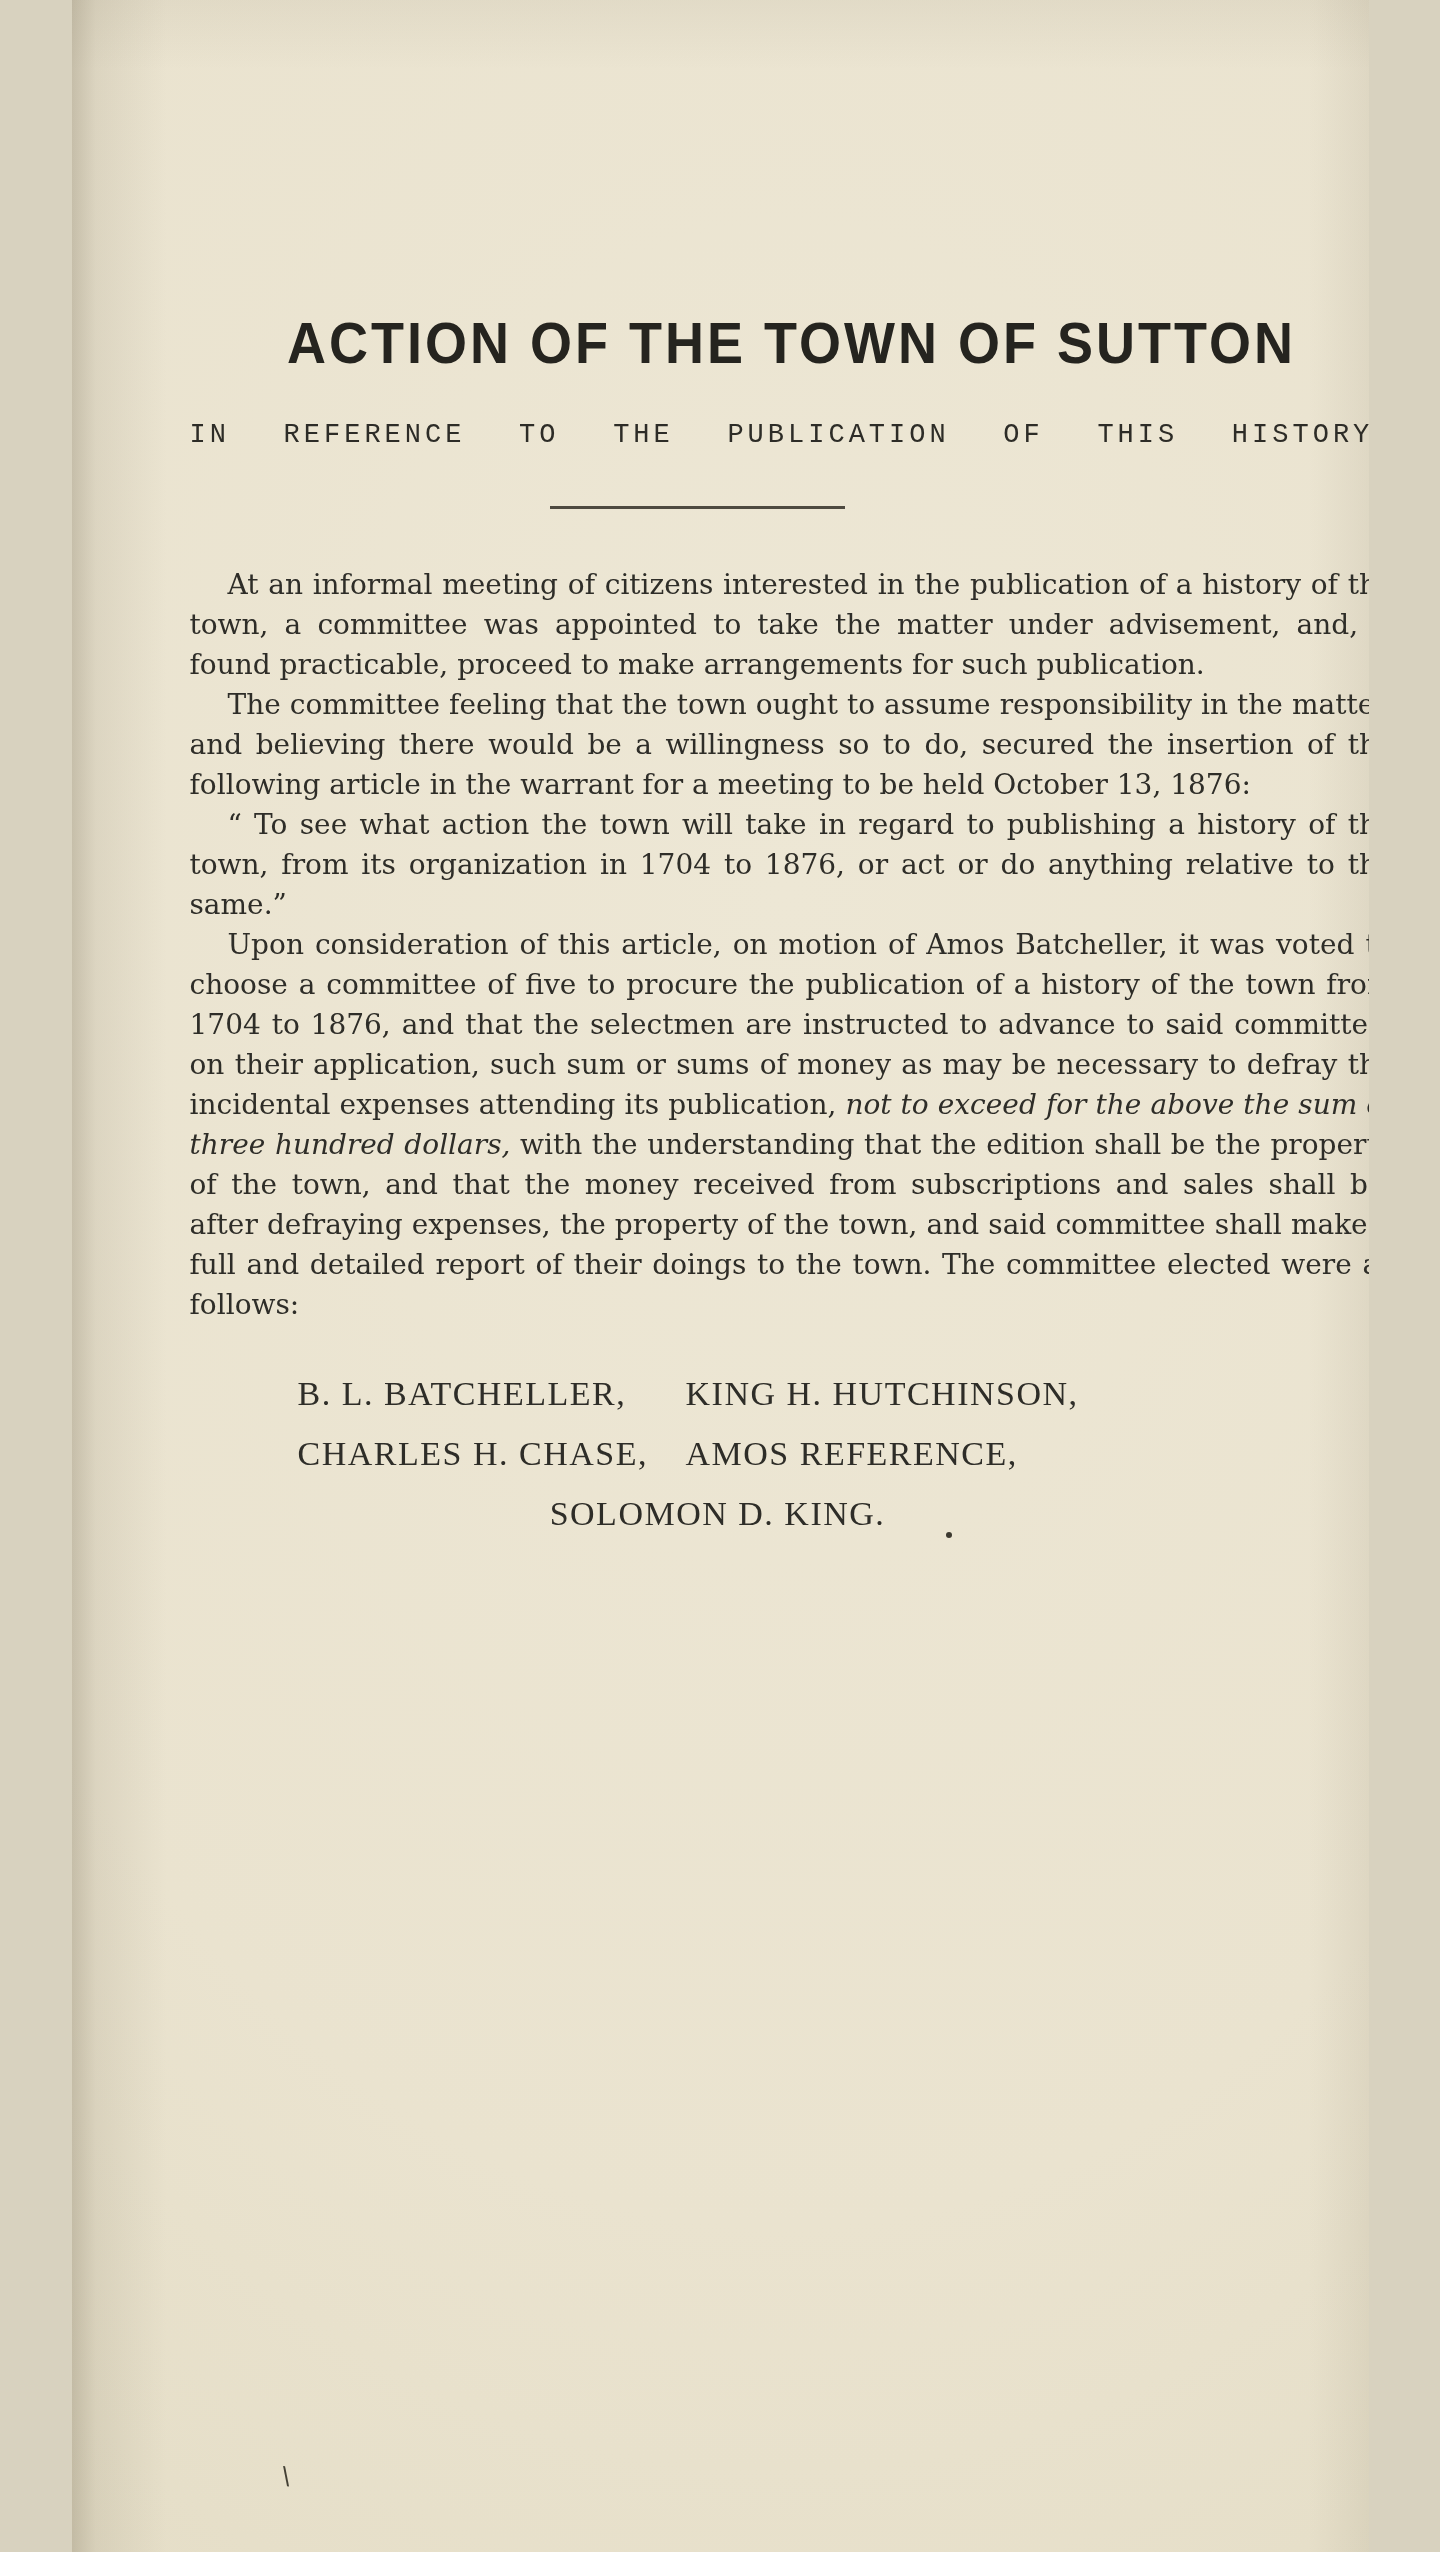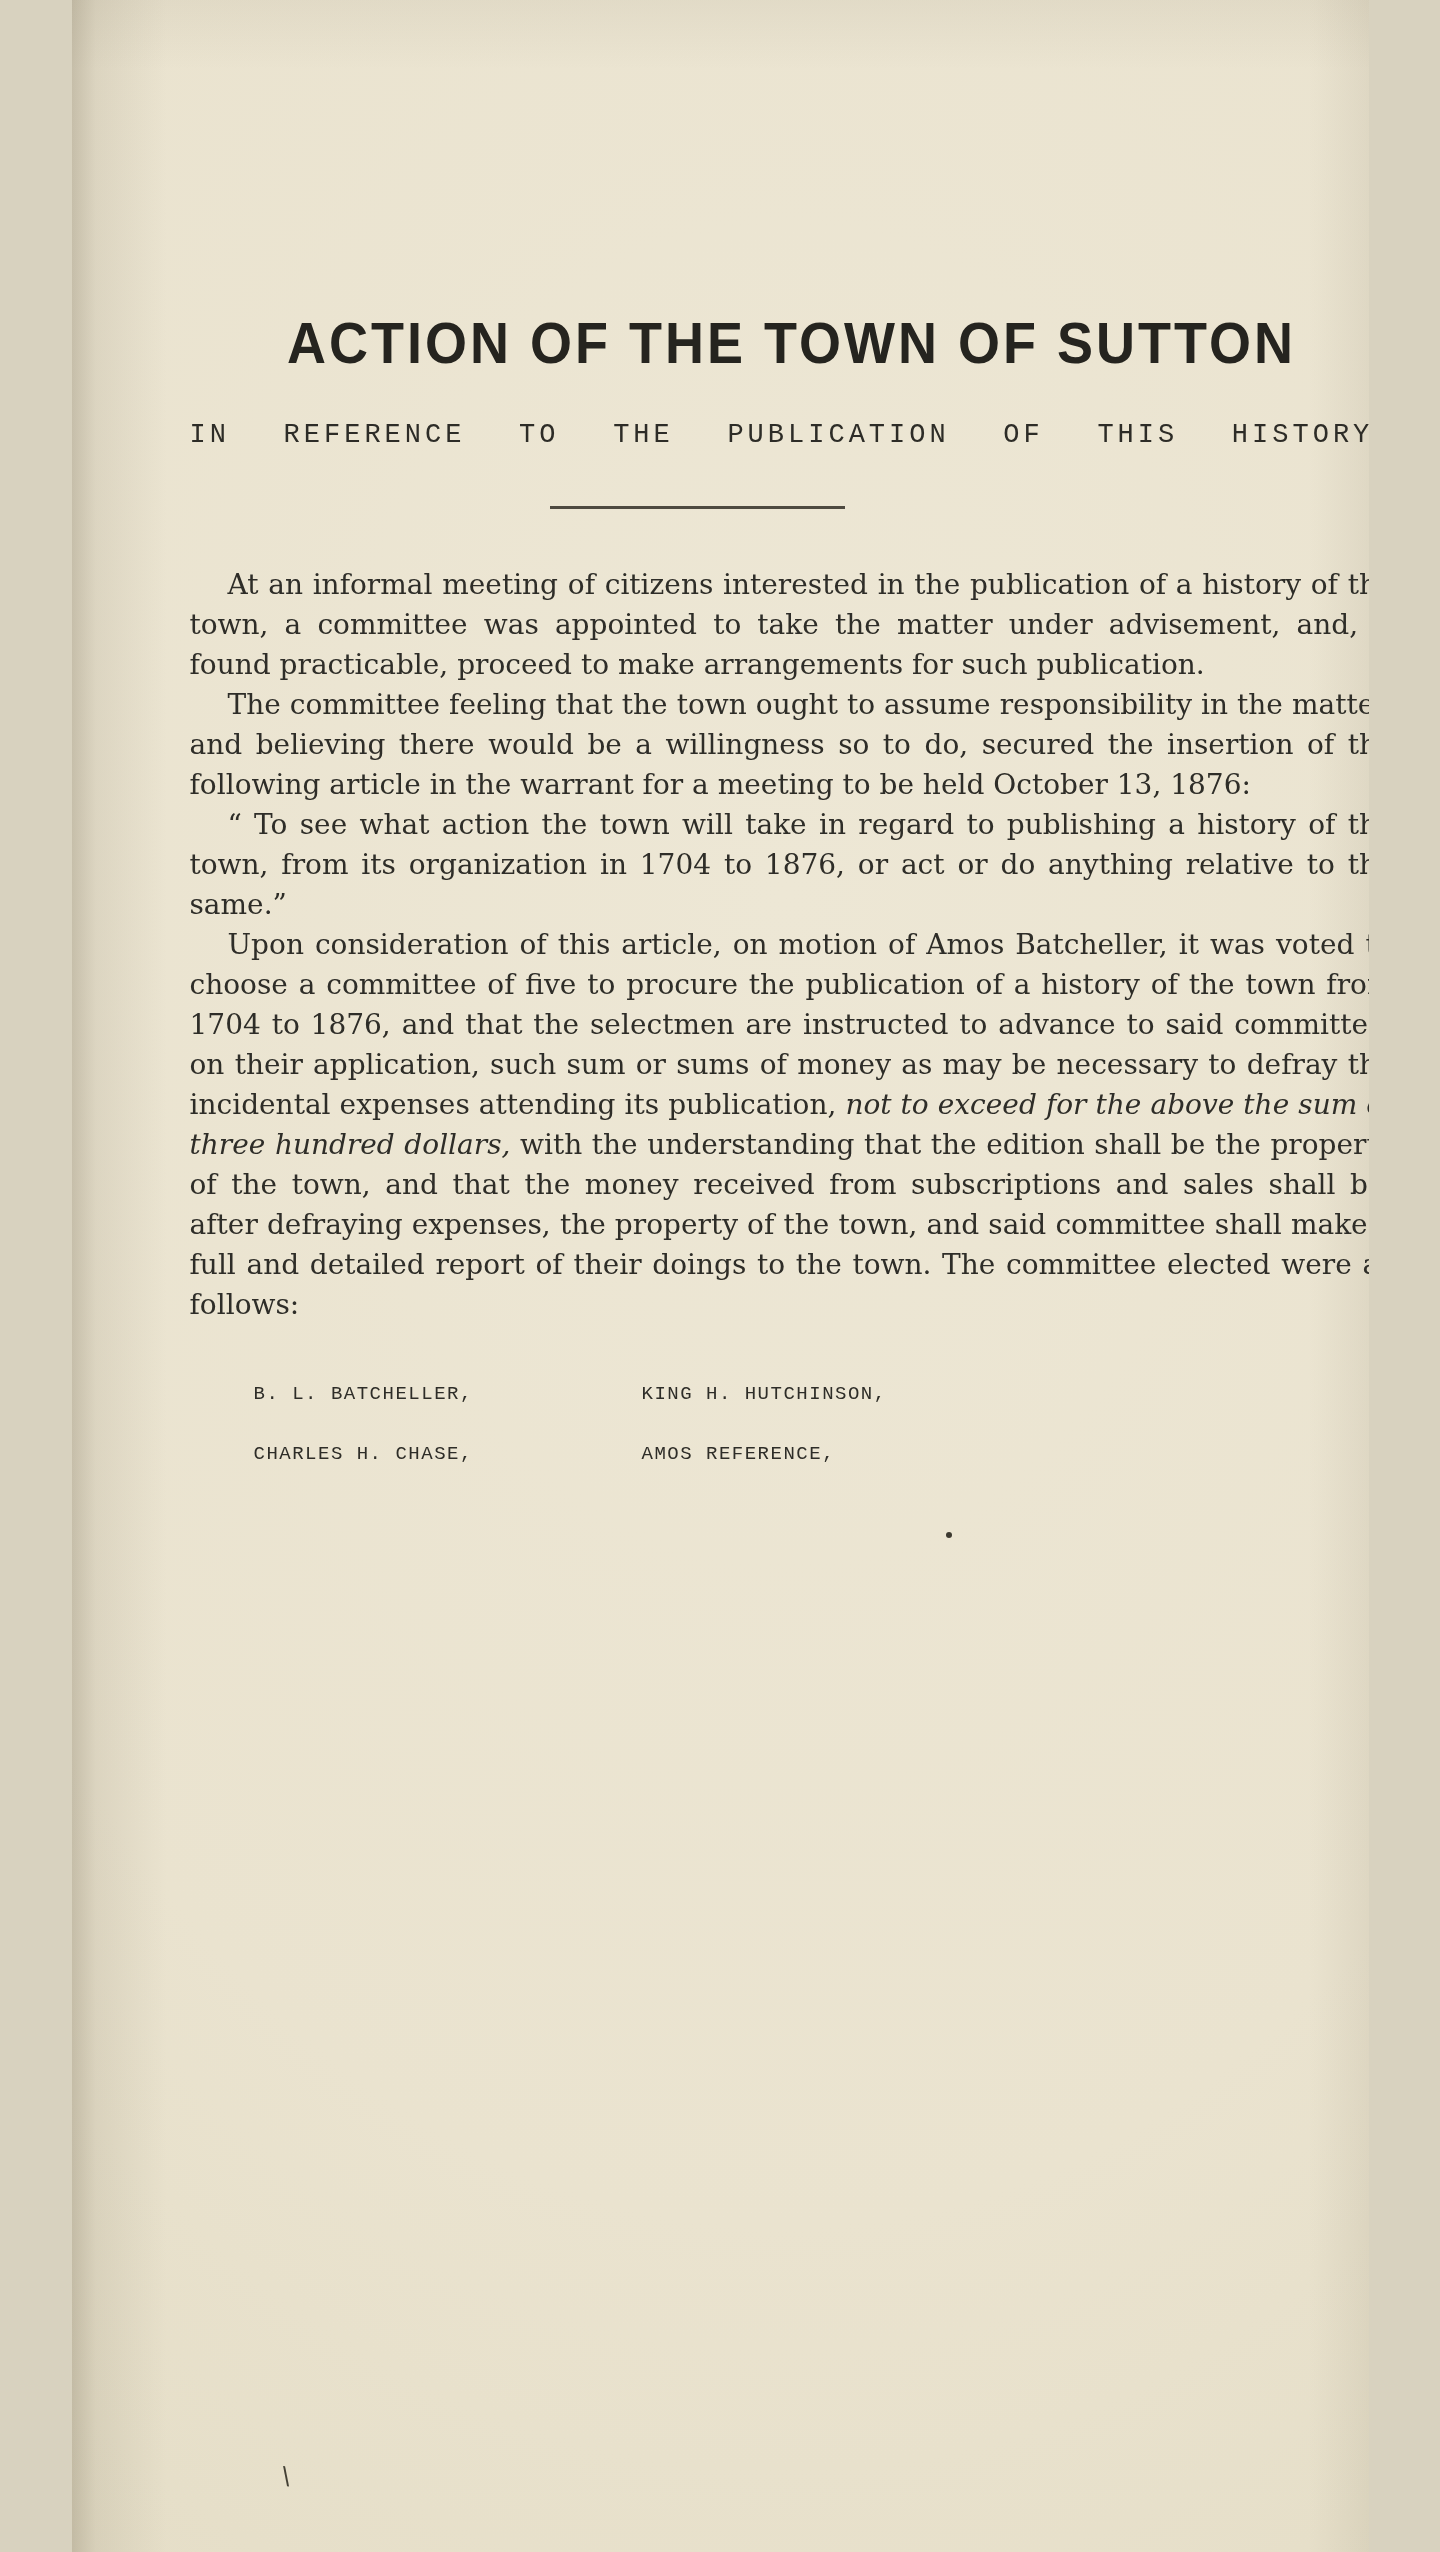--- a/index.html
+++ b/index.html
@@ -66,24 +66,24 @@
     line-height: 40px;
     text-align: justify;
     text-indent: 38px;
     color: #2e2d28;
   }
   .italic {
     font-style: italic;
   }
   .committee {
     margin-top: 52px;
-    margin-left: 64px;
+    margin-left: 108px;
     width: 840px;
-    font-family: Liberation Mono, monospace;
-    font-size: 19px;
+    font-family: Liberation Serif, serif;
+    font-size: 34px;
     letter-spacing: 1.5px;
     color: #2e2d28;
   }
   .committee-row {
     display: grid;
     grid-template-columns: 388px 1fr;
     line-height: 34px;
     margin-bottom: 26px;
   }
   .committee-row.centered {
@@ -128,20 +128,23 @@
 
     <div class="committee">
       <div class="committee-row">
         <span class="name">B. L. BATCHELLER,</span>
         <span class="name">KING H. HUTCHINSON,</span>
       </div>
       <div class="committee-row">
         <span class="name">CHARLES H. CHASE,</span>
         <span class="name">AMOS REFERENCE,</span>
       </div>
+      <div class="committee-row centered">
+        <span class="name">SOLOMON D. KING.</span>
+      </div>
     </div>
 
   </div>
 
   <span class="speck" style="left: 874px; top: 1532px;"></span>
 
   <span class="stray-mark">\</span>
 </div>
 
 </body></html>

